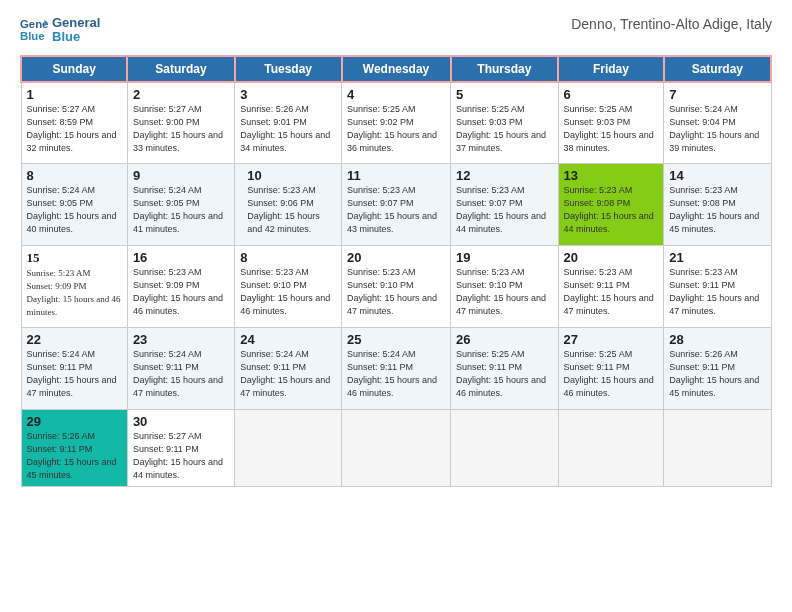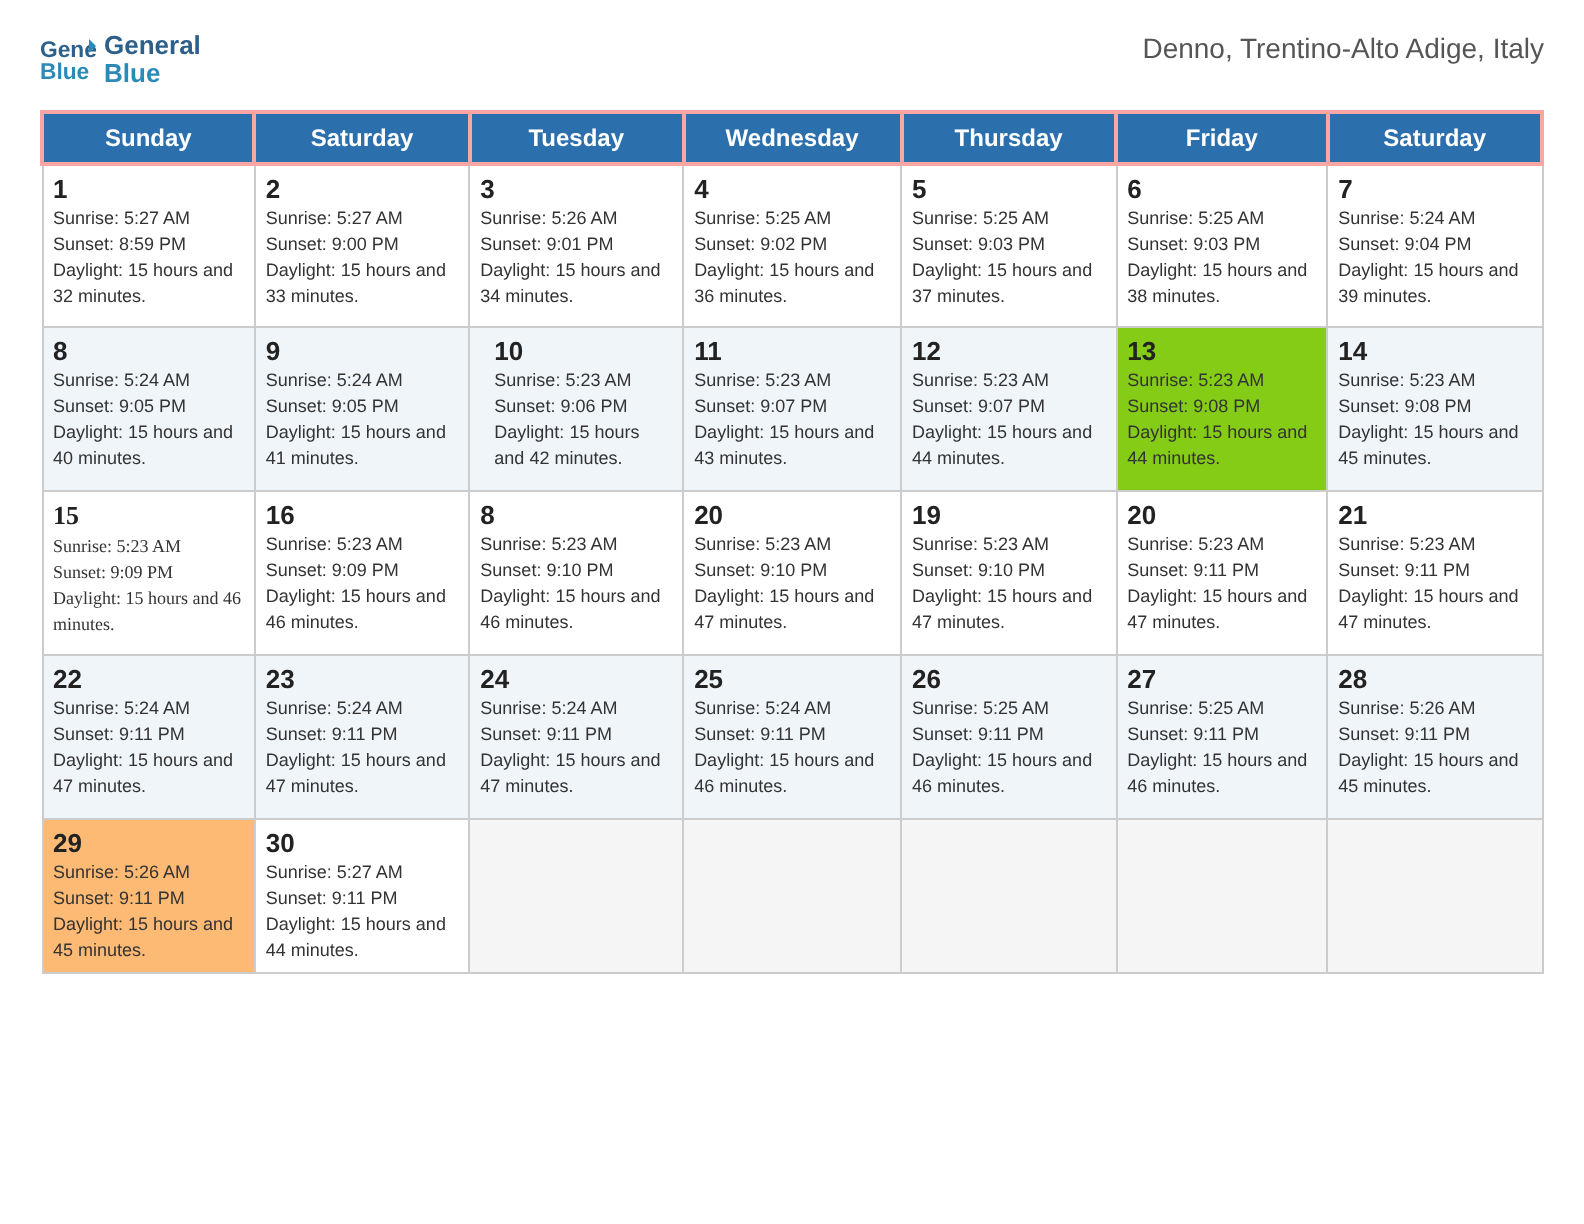--- a/index.html
+++ b/index.html
@@ -232,21 +232,21 @@
           <td style="background: rgb(240, 245, 250);">
             <span class="day-num">27</span>
             <div class="day-info">Sunrise: 5:25 AM<br>Sunset: 9:11 PM<br>Daylight: 15 hours and 46 minutes.</div>
           </td>
           <td style="background: rgb(240, 245, 250);">
             <span class="day-num">28</span>
             <div class="day-info">Sunrise: 5:26 AM<br>Sunset: 9:11 PM<br>Daylight: 15 hours and 45 minutes.</div>
           </td>
         </tr>
         <tr>
-          <td style="background: #fdba74;">
+          <td style="background: #14b8a6;">
             <span class="day-num">29</span>
             <div class="day-info">Sunrise: 5:26 AM<br>Sunset: 9:11 PM<br>Daylight: 15 hours and 45 minutes.</div>
           </td>
           <td style="background: rgb(255, 255, 255);">
             <span class="day-num">30</span>
             <div class="day-info">Sunrise: 5:27 AM<br>Sunset: 9:11 PM<br>Daylight: 15 hours and 44 minutes.</div>
           </td>
           <td class="empty-cell" style="background: rgb(245, 245, 245);"></td>
           <td class="empty-cell" style="background: rgb(245, 245, 245);"></td>
           <td class="empty-cell" style="background: rgb(245, 245, 245);"></td>

